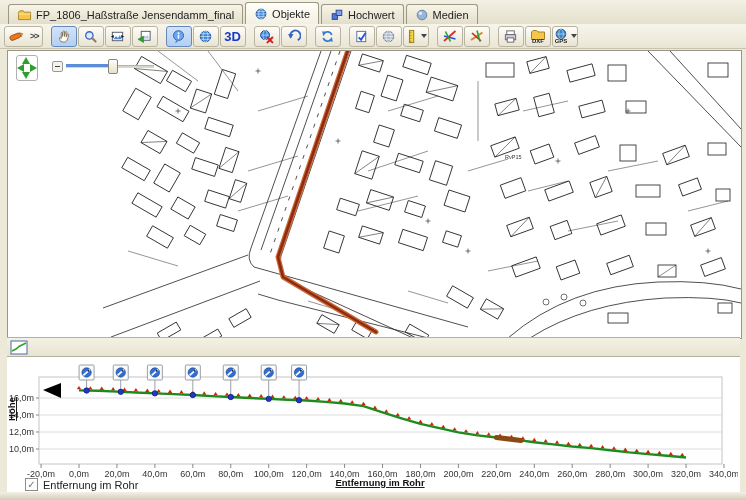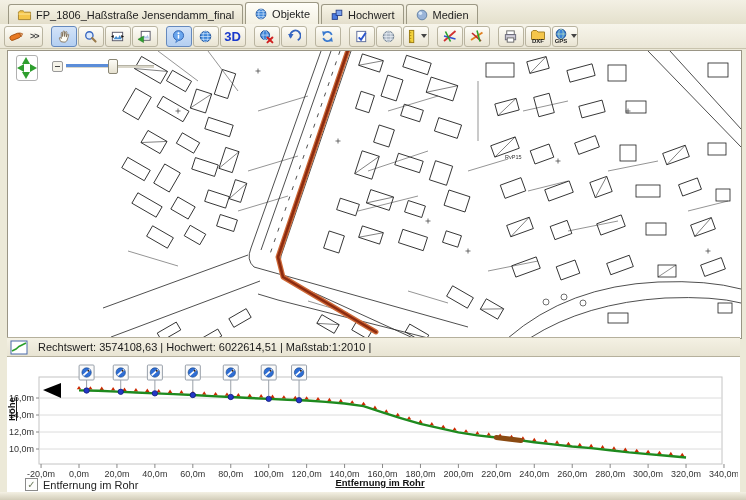--- a/index.html
+++ b/index.html
@@ -442,21 +442,20 @@
     <span id="zs-fill"></span>
     <span id="zs-handle"></span>
   </div>
 </div>
 
 <div id="statusbar">
   <svg width="18" height="15" viewBox="0 0 18 15">
     <rect x="1" y="1" width="16" height="13" fill="#fff" stroke="#4a6aaa"></rect>
     <path d="M2,11 L6,9 L9,6.5 L13,4.5 L16,3" fill="none" stroke="#2ba02b" stroke-width="1.6"></path>
   </svg>
-  <span class="txt">Rechtswert: 3574108,63 | Hochwert: 6022614,51 | Maßstab:1:2010 |</span>
 </div>
 
 <div id="profilepanel">
   <svg id="profile-svg" width="731" height="133" viewBox="0 0 731 133">
     <g id="plot-g">
         <rect x="32" y="20" width="683" height="87" fill="#fff" stroke="#c4c4c4" stroke-width="1"></rect>
         <line x1="32" y1="41" x2="715" y2="41" stroke="#dcdcdc" stroke-width="1"></line>
         <line x1="29" y1="41" x2="32" y2="41" stroke="#888"></line>
         <text x="27" y="44" text-anchor="end" font-size="9" fill="#333">16,0m</text>
         <line x1="32" y1="58" x2="715" y2="58" stroke="#dcdcdc" stroke-width="1"></line>

